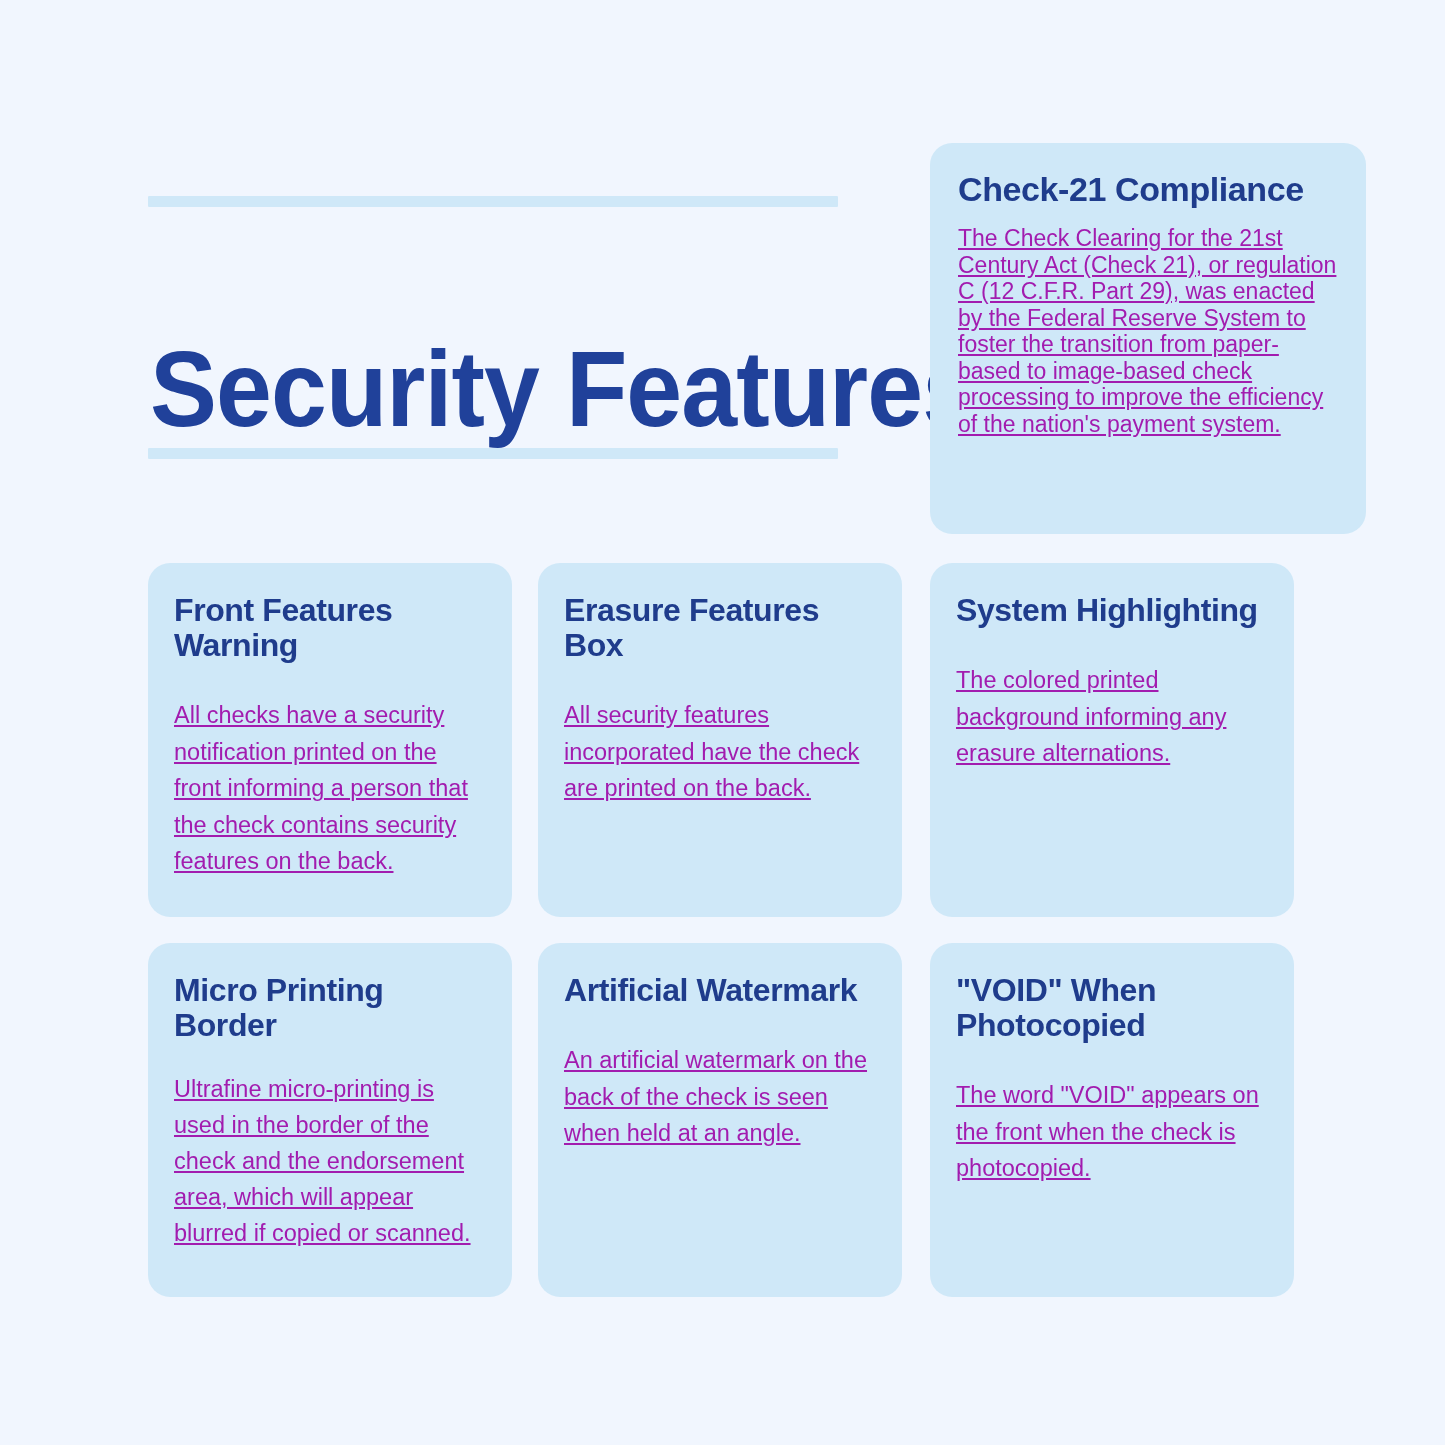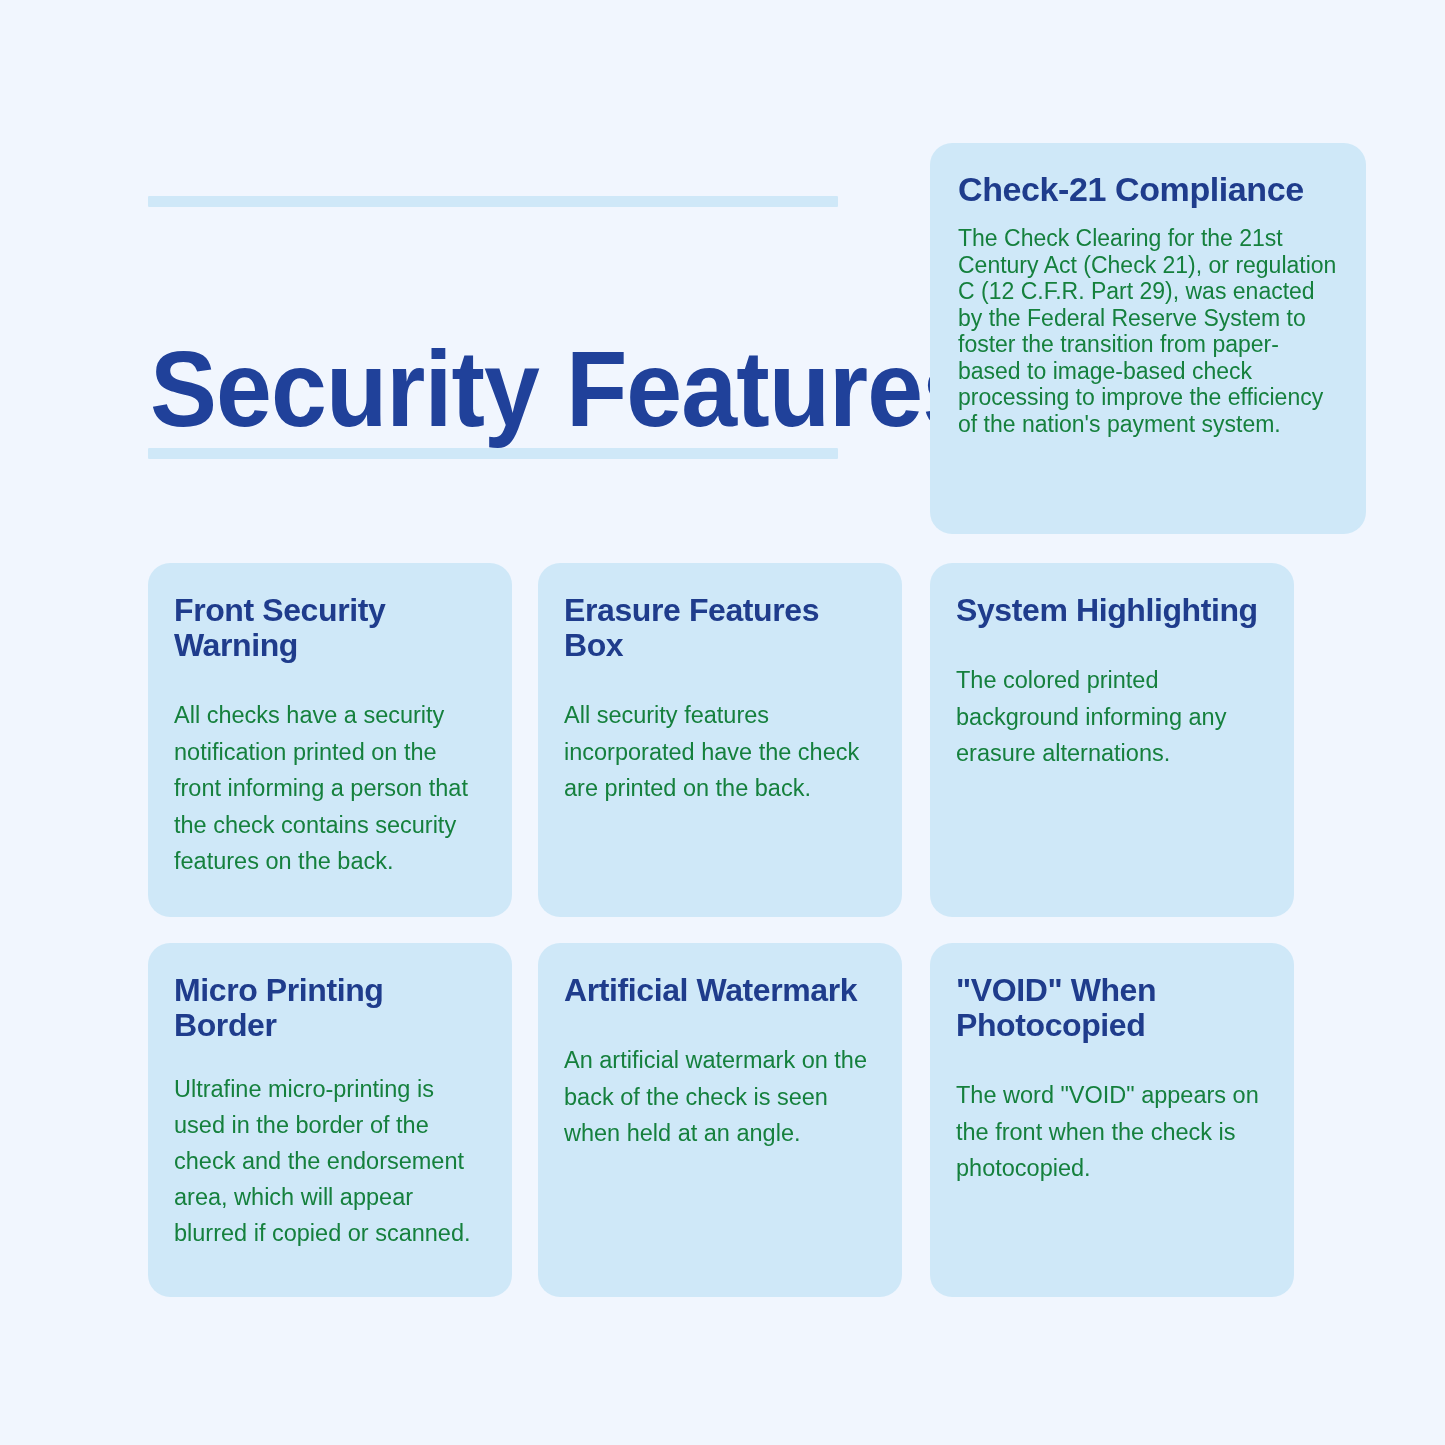--- a/index.html
+++ b/index.html
@@ -63,21 +63,22 @@
   }
   .card-title {
     font-family: "Liberation Sans", sans-serif;
     font-weight: bold;
     color: #1f3c8c;
     letter-spacing: -0.4px;
   }
   .card-body {
     font-family: "Liberation Sans", sans-serif;
     font-weight: normal;
-    color: #15803d;
+    color: #a21caf;
+    text-decoration: underline;
   }
 
   
   #card-check21 {
     left: 930px;
     top: 143px;
     width: 436px;
     height: 391px;
     padding: 28px 28px 0 28px;
   }
@@ -126,21 +127,21 @@
     <h1 id="page-title">Security Features</h1>
     <div class="rule" id="rule-bottom"></div>
   </div>
 
   <div class="card" id="card-check21">
     <div class="card-title">Check-21 Compliance</div>
     <div class="card-body">The Check Clearing for the 21st Century Act (Check 21), or regulation C (12 C.F.R. Part 29), was enacted by the Federal Reserve System to foster the transition from paper-based to image-based check processing to improve the efficiency of the nation's payment system.</div>
   </div>
 
   <div class="card grid-card col-1 row-1" id="card-front-security">
-    <div class="card-title">Front Security Warning</div>
+    <div class="card-title">Front Features Warning</div>
     <div class="card-body">All checks have a security notification printed on the front informing a person that the check contains security features on the back.</div>
   </div>
 
   <div class="card grid-card col-2 row-1" id="card-features-box">
     <div class="card-title">Erasure Features Box</div>
     <div class="card-body">All security features incorporated have the check are printed on the back.</div>
   </div>
 
   <div class="card grid-card col-3 row-1" id="card-erasure">
     <div class="card-title">System Highlighting</div>

